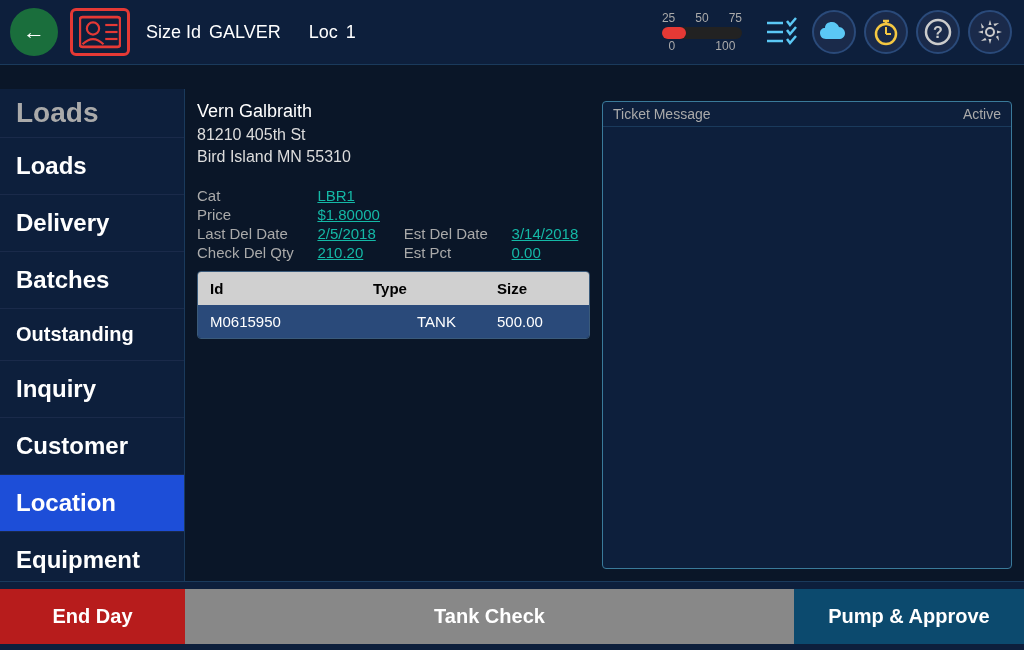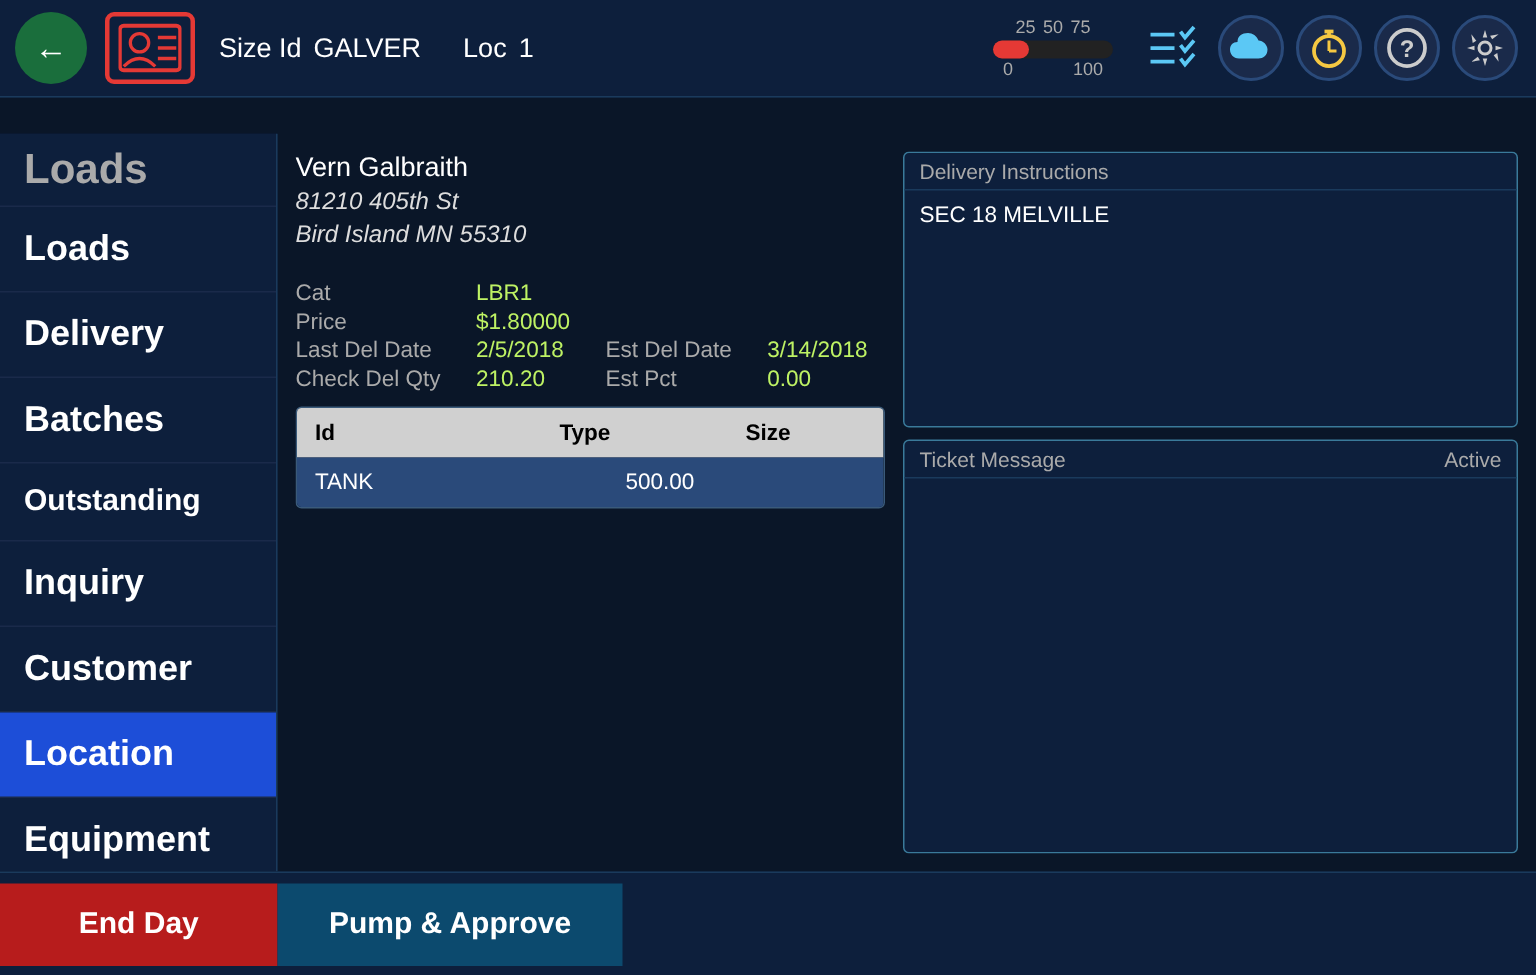--- a/index.html
+++ b/index.html
@@ -69,21 +69,21 @@
     }
     
     .gauge-area {
       display: flex;
       flex-direction: column;
       align-items: center;
       margin-right: 8px;
     }
     .gauge-numbers {
       display: flex;
-      gap: 5px;
+      gap: 20px;
       font-size: 12px;
       color: #aaa;
     }
     .gauge-bar {
       width: 80px;
       height: 12px;
       background: #222;
       border-radius: 6px;
       position: relative;
       margin-top: 2px;
@@ -172,34 +172,34 @@
       margin-bottom: 10px;
     }
     .customer-name {
       font-size: 18px;
       margin-bottom: 2px;
     }
     .customer-address {
       font-size: 16px;
       color: #ddd;
       line-height: 1.4;
-      font-style: italic;
     }
     .customer-details {
       margin-top: 8px;
       display: grid;
       grid-template-columns: auto auto auto auto;
       gap: 2px 12px;
       font-size: 15px;
     }
     .detail-label {
       color: #aaa;
     }
     .detail-value {
-      color: #bef264;
+      color: #14b8a6;
+      text-decoration: underline;
     }
 
     
     .tank-table {
       margin-top: 10px;
       border: 1px solid #3a5a7a;
       border-radius: 4px;
       overflow: hidden;
       width: 100%;
     }
@@ -449,45 +449,43 @@
           <span class="detail-value">0.00</span>
         </div>
 
         <div class="tank-table">
           <div class="tank-table-header">
             <span>Id</span>
             <span>Type</span>
             <span>Size</span>
           </div>
           <div class="tank-table-row selected">
+            <span>M0615950</span>
             <span>TANK</span>
             <span>500.00</span>
           </div>
         </div>
       </div>
 
       <div class="right-panels">
-        <div class="panel" style="flex: 1.2;">
-          <div class="panel-header">
-            <span>Delivery Instructions</span>
-          </div>
-          <div class="panel-content">SEC 18 MELVILLE</div>
-        </div>
         <div class="panel" style="flex: 1.8;">
           <div class="panel-header">
             <span>Ticket Message</span>
             <span>Active</span>
           </div>
           <div class="panel-content"></div>
         </div>
       </div>
     </div>
   </div>
 </div>
 
 <div class="footer">
   <div class="footer-btn end-day">
     <span>End Day</span>
   </div>
+  <div class="footer-btn tank-check">
+    <span>Tank Check</span>
+  </div>
   <div class="footer-btn pump-approve">
     <span>Pump &amp; Approve</span>
   </div>
 </div>
 
 </body></html>

